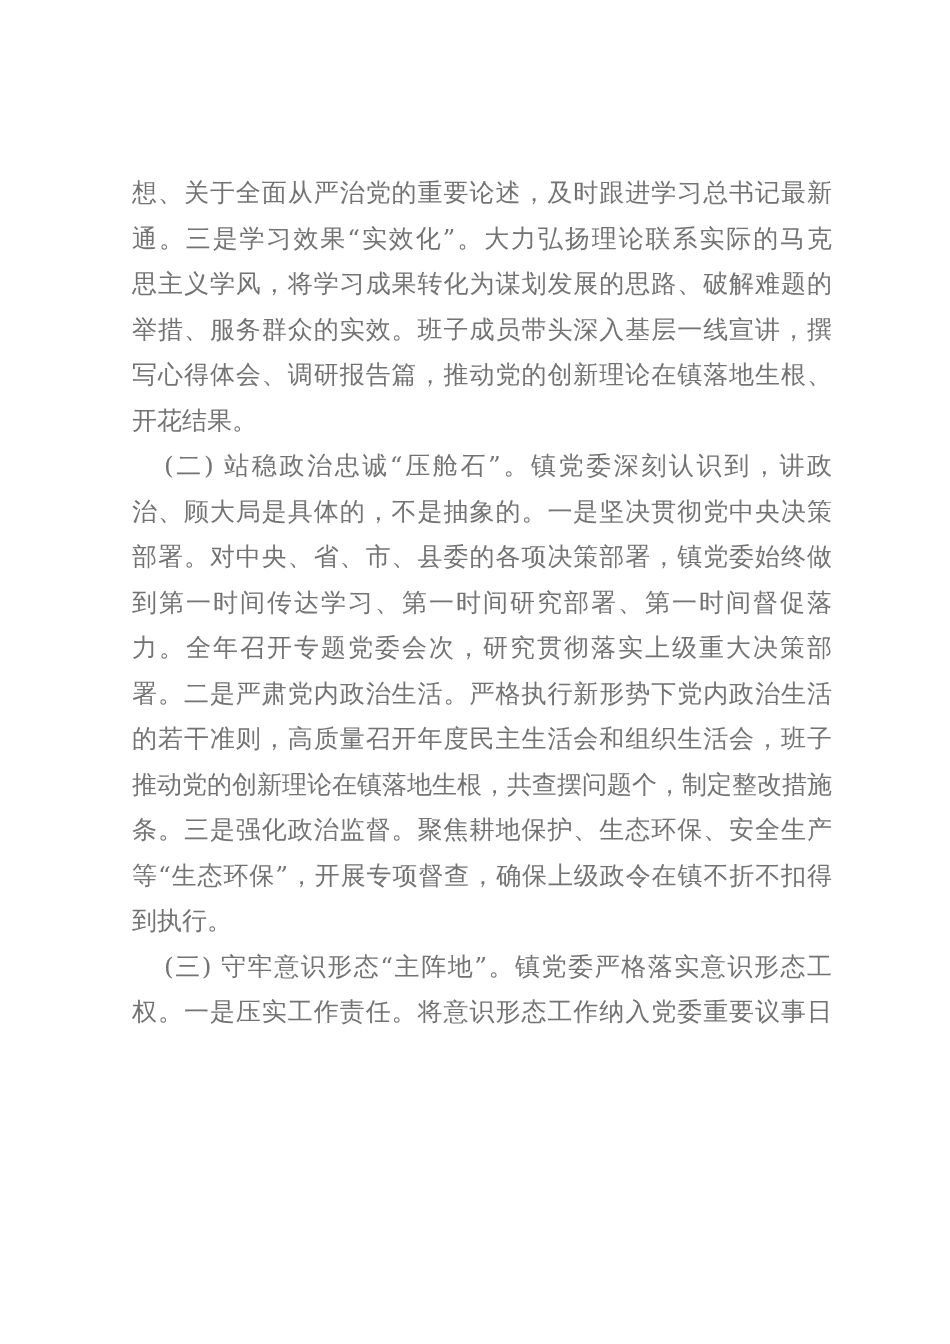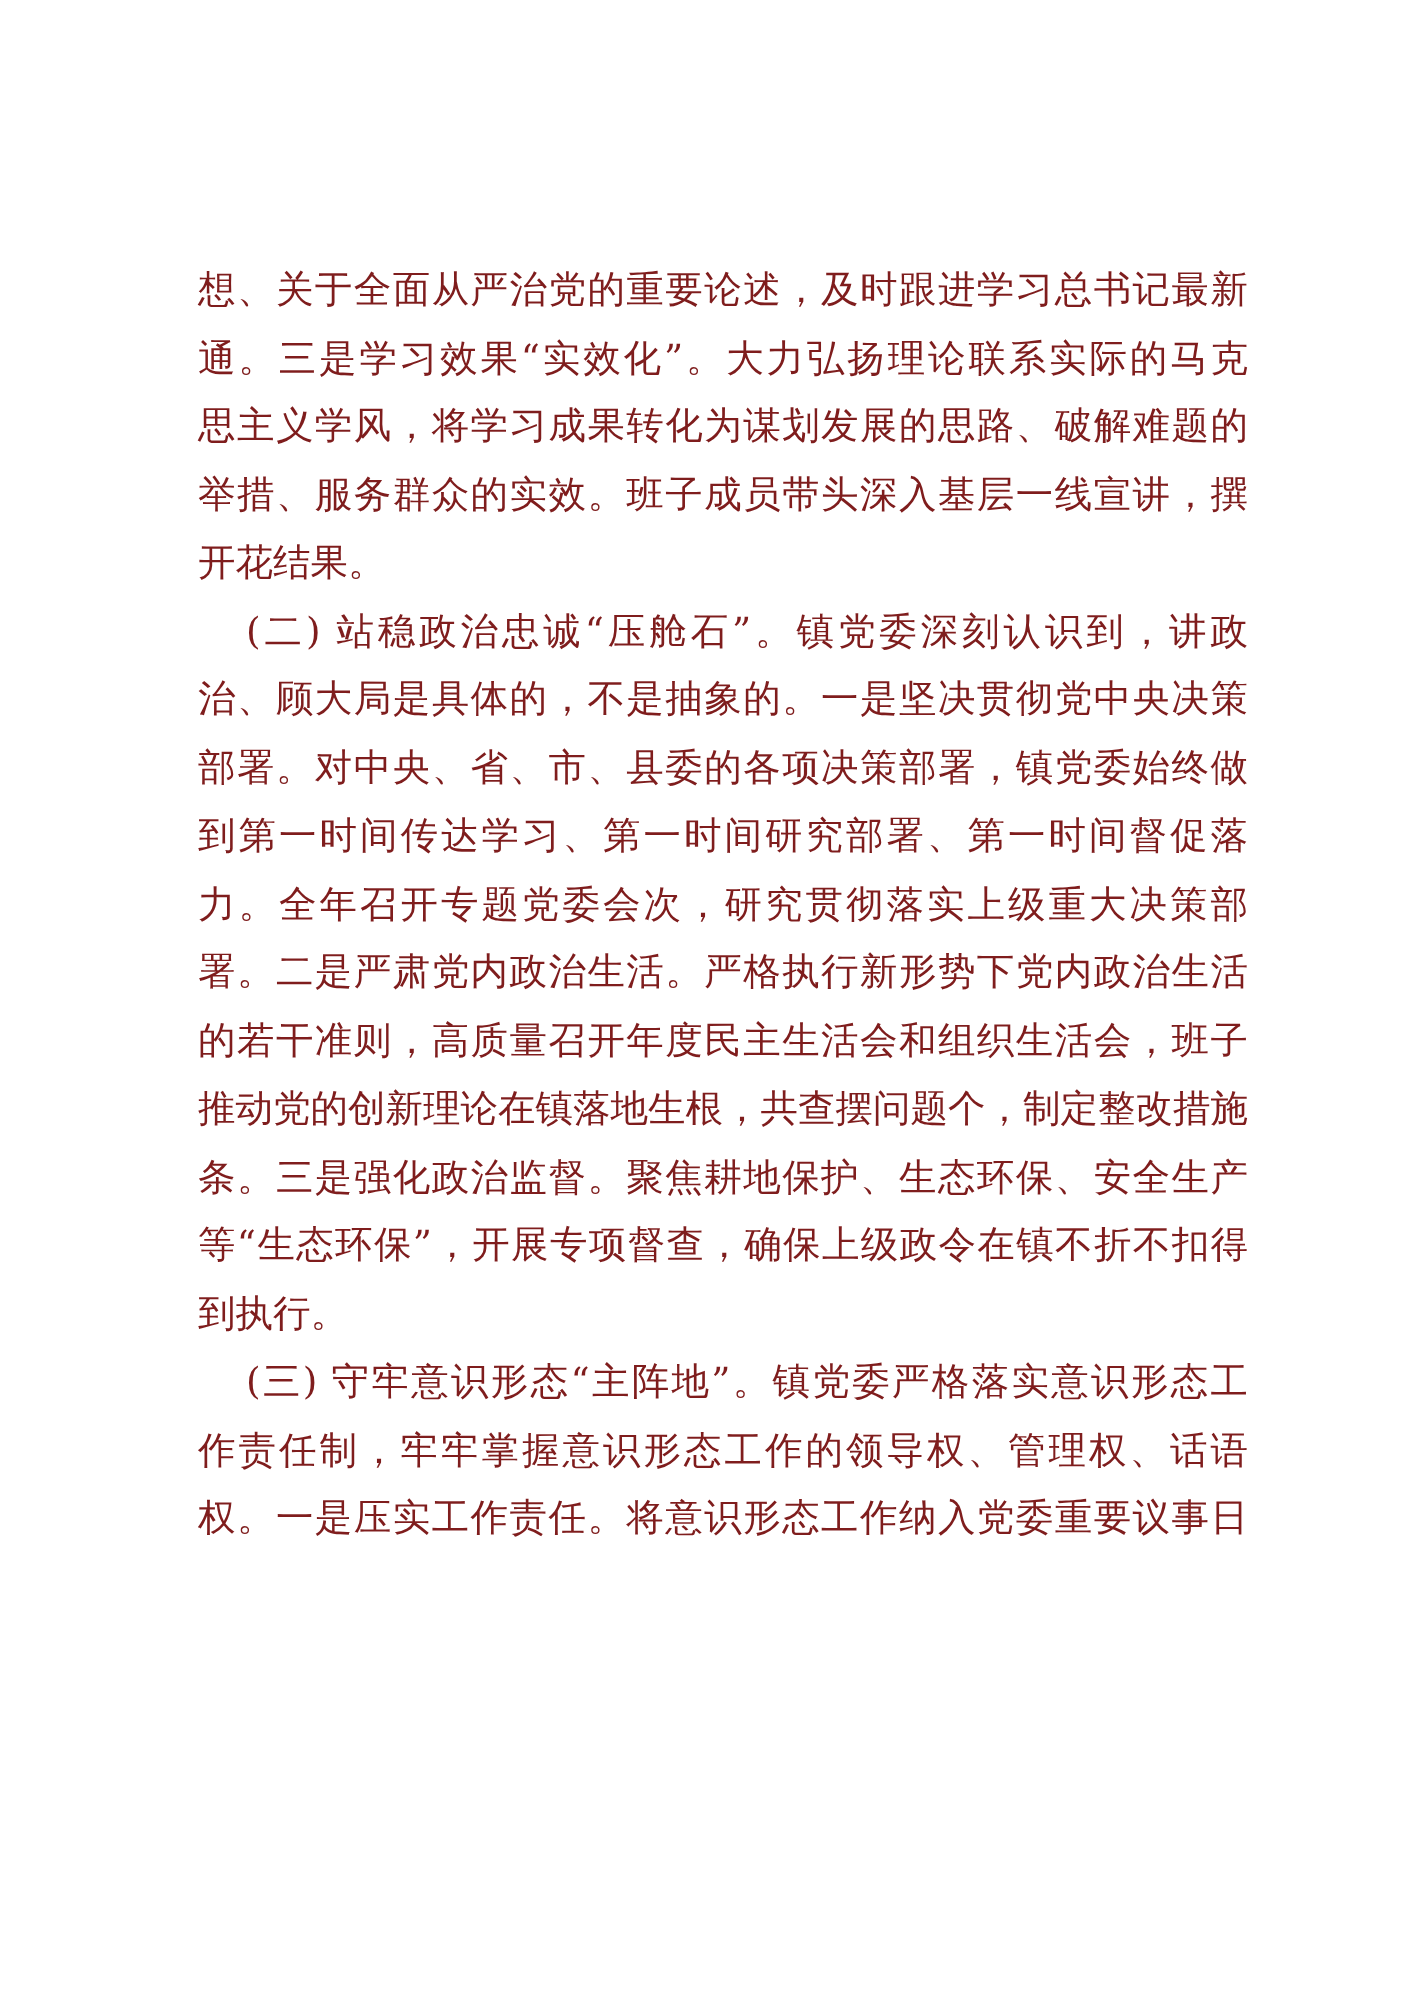--- a/index.html
+++ b/index.html
@@ -2,21 +2,21 @@
 <html><head>
 <meta charset="utf-8">
 <style>
   html, body { margin: 0; padding: 0; background: #ffffff; }
   body { width: 950px; height: 1344px; position: relative; overflow: hidden; }
   .page {
     position: absolute;
     left: 132px;
     top: 170px;
     width: 700px;
-    color: #7f1d1d;
+    color: #737373;
     font-family: "DejaVu Serif", "Liberation Serif", serif;
     font-size: 25px;
     line-height: 45.5px;
   }
   .line {
     display: block;
     white-space: nowrap;
     height: 45.5px;
     text-align: justify;
     text-align-last: justify;
@@ -28,36 +28,36 @@
 </head>
 <body>
 
 <div class="page">
 
   <div class="para">
     <span class="line">想、关于全面从严治党的重要论述，及时跟进学习总书记最新</span>
     <span class="line">通。三是学习效果“实效化”。大力弘扬理论联系实际的马克</span>
     <span class="line">思主义学风，将学习成果转化为谋划发展的思路、破解难题的</span>
     <span class="line">举措、服务群众的实效。班子成员带头深入基层一线宣讲，撰</span>
+    <span class="line">写心得体会、调研报告篇，推动党的创新理论在镇落地生根、</span>
     <span class="line last">开花结果。</span>
   </div>
 
   <div class="para">
     <span class="line indent">(二) 站稳政治忠诚“压舱石”。镇党委深刻认识到，讲政</span>
     <span class="line">治、顾大局是具体的，不是抽象的。一是坚决贯彻党中央决策</span>
     <span class="line">部署。对中央、省、市、县委的各项决策部署，镇党委始终做</span>
     <span class="line">到第一时间传达学习、第一时间研究部署、第一时间督促落</span>
     <span class="line">力。全年召开专题党委会次，研究贯彻落实上级重大决策部</span>
     <span class="line">署。二是严肃党内政治生活。严格执行新形势下党内政治生活</span>
     <span class="line">的若干准则，高质量召开年度民主生活会和组织生活会，班子</span>
     <span class="line">推动党的创新理论在镇落地生根，共查摆问题个，制定整改措施</span>
     <span class="line">条。三是强化政治监督。聚焦耕地保护、生态环保、安全生产</span>
     <span class="line">等“生态环保”，开展专项督查，确保上级政令在镇不折不扣得</span>
     <span class="line last">到执行。</span>
   </div>
 
   <div class="para">
     <span class="line indent">(三) 守牢意识形态“主阵地”。镇党委严格落实意识形态工</span>
-    <span class="line">作责任制，牢牢掌握意识形态工作的领导权、管理权、话语</span>
     <span class="line">权。一是压实工作责任。将意识形态工作纳入党委重要议事日</span>
   </div>
 
 </div>
 
 </body></html>

